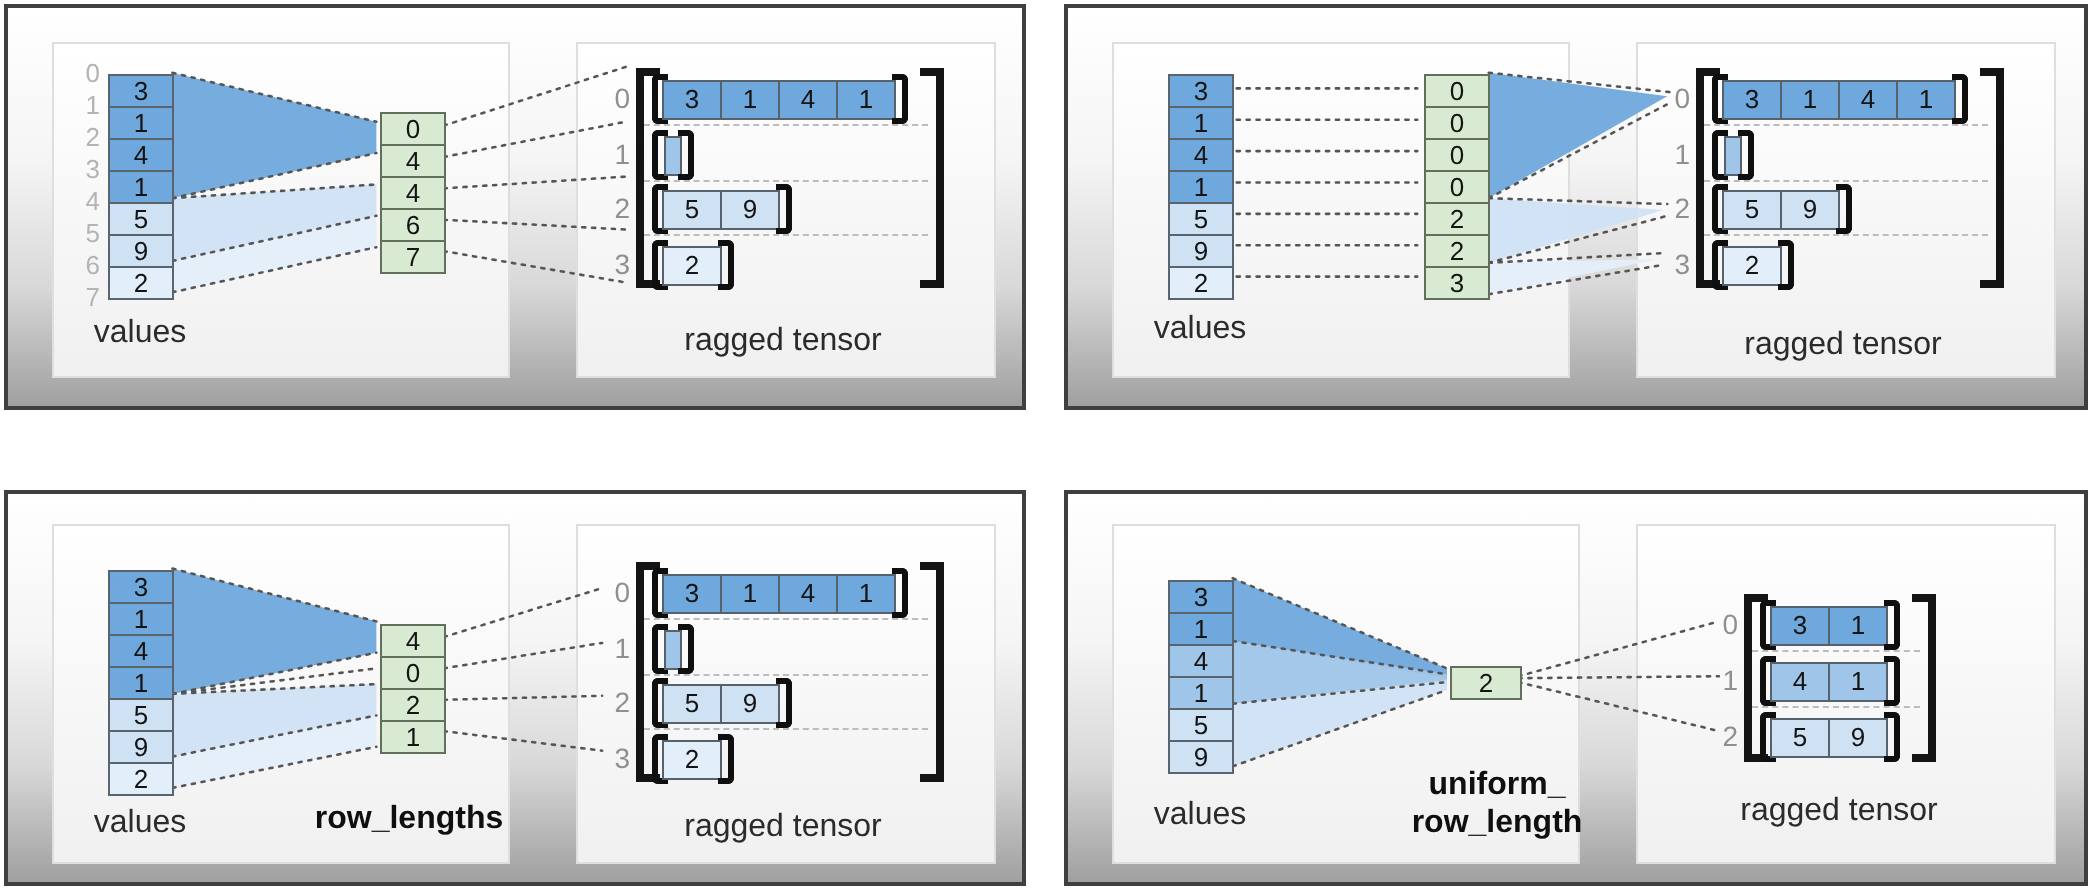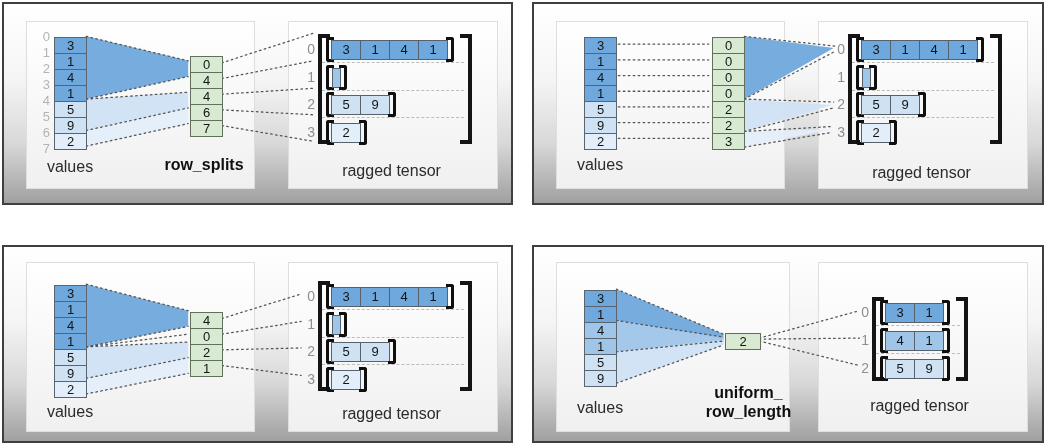--- a/index.html
+++ b/index.html
@@ -120,21 +120,20 @@
         <span class="tbr r"></span>
       </div>
       <div class="trow" style="left:24px;top:86px">
         <span class="tbr l"></span>
         <span class="tcell c-xlight">2</span>
         <span class="tbr r"></span>
       </div>
     </div>
 
     <span class="lbl" style="left:26px;top:154px;width:80px">values</span>
-    <span class="lbl bold" style="left:130px;top:152px;width:140px">row_splits</span>
     <span class="lbl" style="left:310px;top:158px;width:155px">ragged tensor</span>
   </div>
 
   <div class="quad" id="q1">
     <div class="panel" style="left:22px;top:17px;width:227px;height:166px"></div>
     <div class="panel" style="left:284px;top:17px;width:208px;height:166px"></div>
 
     <svg class="ovl" viewBox="0 0 512 203" preserveAspectRatio="none">
       <line class="dot" x1="85" y1="41" x2="176" y2="41"></line>
       <line class="dot" x1="85" y1="57" x2="176" y2="57"></line>
@@ -281,20 +280,21 @@
         <span class="tbr r"></span>
       </div>
       <div class="trow" style="left:24px;top:86px">
         <span class="tbr l"></span>
         <span class="tcell c-xlight">2</span>
         <span class="tbr r"></span>
       </div>
     </div>
 
     <span class="lbl" style="left:26px;top:156px;width:80px">values</span>
+    <span class="lbl bold" style="left:128px;top:154px;width:145px">row_lengths</span>
     <span class="lbl" style="left:310px;top:158px;width:155px">ragged tensor</span>
   </div>
 
   <div class="quad" id="q3">
     <div class="panel" style="left:22px;top:15px;width:232px;height:168px"></div>
     <div class="panel" style="left:284px;top:15px;width:208px;height:168px"></div>
 
     <svg class="ovl" viewBox="0 0 512 198" preserveAspectRatio="none">
       <polygon points="83,43 83,75 191,94 191,89" fill="#6fa8dc" opacity="0.95"></polygon>
       <polygon points="83,75 83,107 191,97 191,92" fill="#9fc5e8" opacity="0.95"></polygon>

